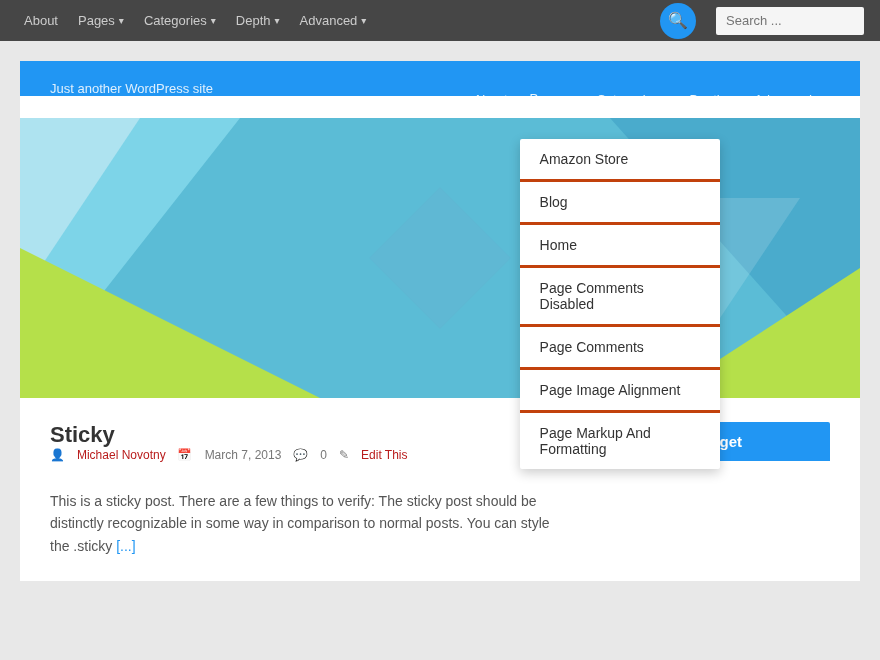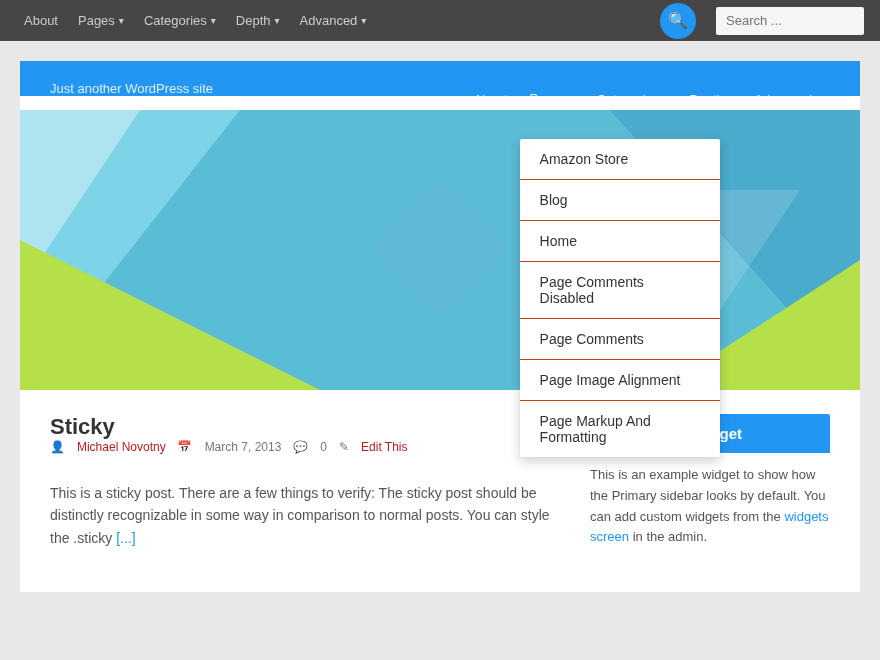--- a/index.html
+++ b/index.html
@@ -88,21 +88,21 @@
     }
     .site-title {
       color: #fff;
       font-size: 26px;
       font-weight: bold;
       margin-bottom: 4px;
     }
     .site-tagline {
       color: rgba(255,255,255,0.85);
       font-size: 13px;
-      margin-bottom: 14px;
+      margin-bottom: 22px;
     }
     .site-nav-item {
       color: rgba(255,255,255,0.9);
       font-size: 13px;
       padding: 6px 10px;
       cursor: pointer;
       display: flex;
       align-items: center;
       gap: 3px;
       white-space: nowrap;
@@ -178,21 +178,21 @@
       box-shadow: 0 4px 12px rgba(0,0,0,0.2);
       z-index: 1000;
       min-width: 200px;
       border-radius: 2px;
     }
     .dropdown-item {
       padding: 12px 20px;
       font-size: 14px;
       color: #333;
       cursor: pointer;
-      border-bottom: 1px solid #c2410c;
+      border-bottom: 3px solid #c2410c;
     }
     .dropdown-item:last-child { border-bottom: none; }
 
     
     .content-area {
       display: flex;
       gap: 24px;
       padding: 24px 30px;
       background: #fff;
     }
@@ -367,23 +367,18 @@
           <a>[...]</a>
         </p>
       </div>
 
       <div class="sidebar">
         <div class="widget">
           <div class="widget-title-bar">
             <span class="widget-icon">☷</span>
             <span>Example Widget</span>
           </div>
-          <div class="widget-body">
-            <span>This is an example widget to show how the Primary sidebar looks by default. You can add custom widgets from the</span>
-            <a>widgets screen</a>
-            <span> in the admin.</span>
-          </div>
         </div>
       </div>
     </div>
 
   </div>
 </div>
 
 </body></html>

